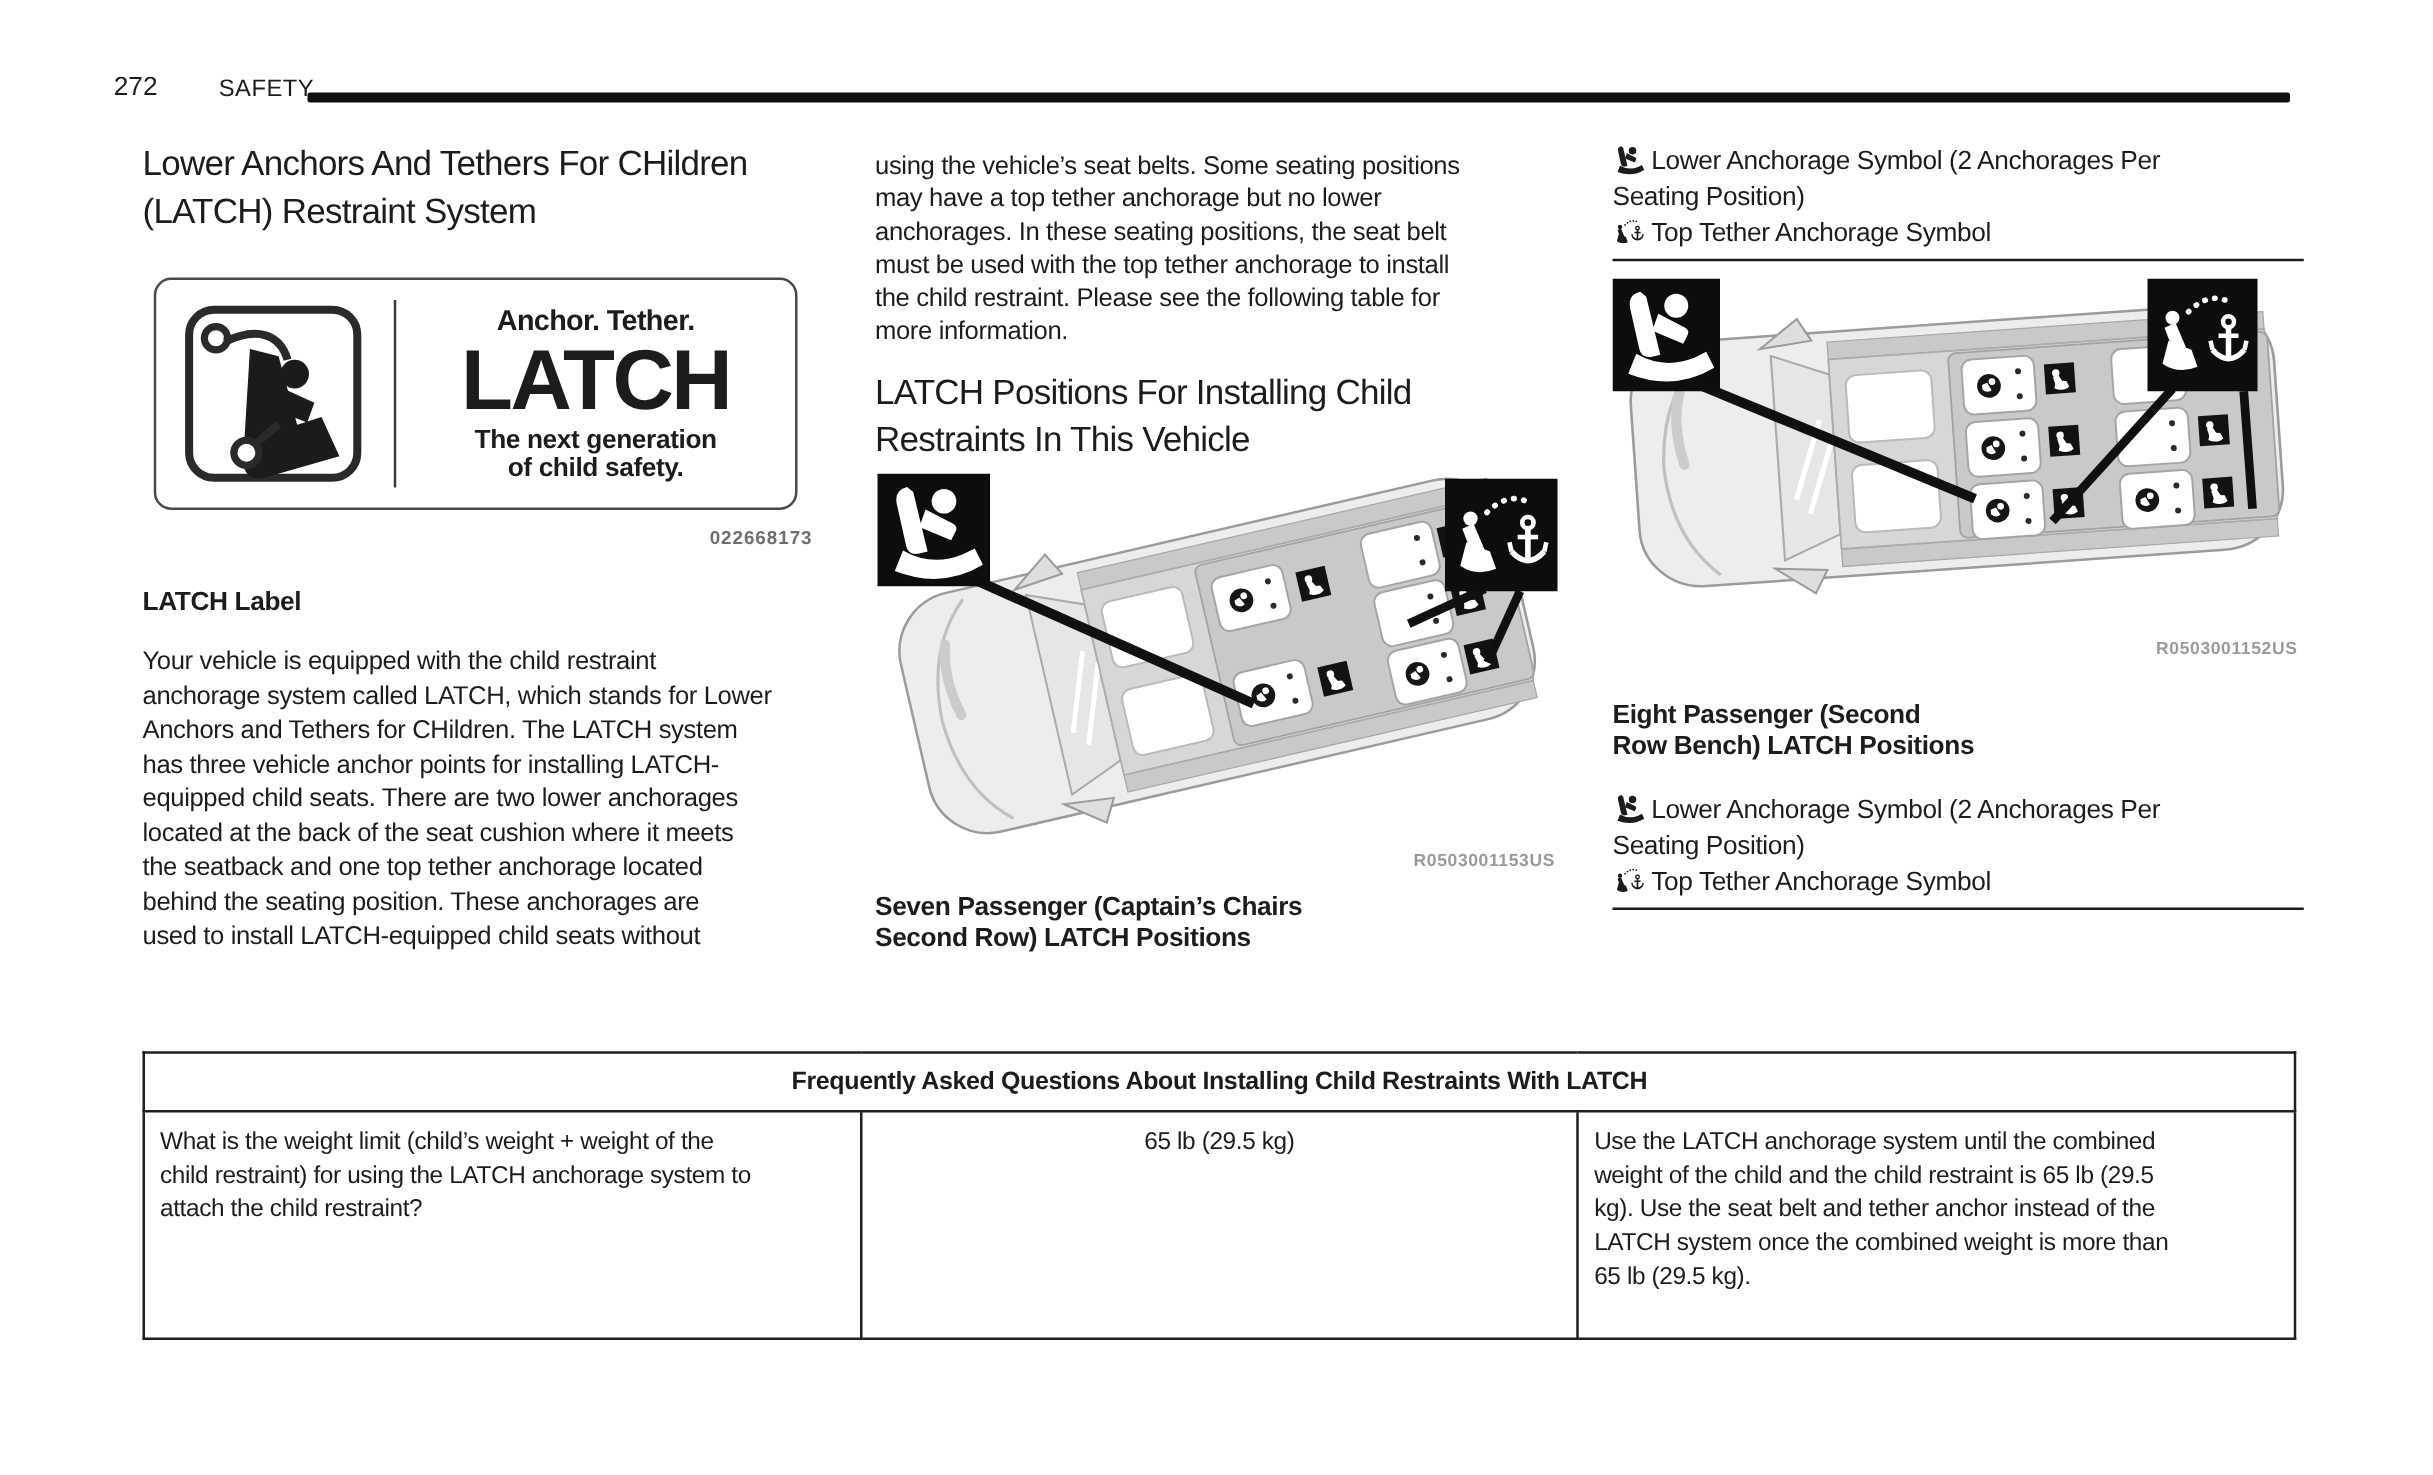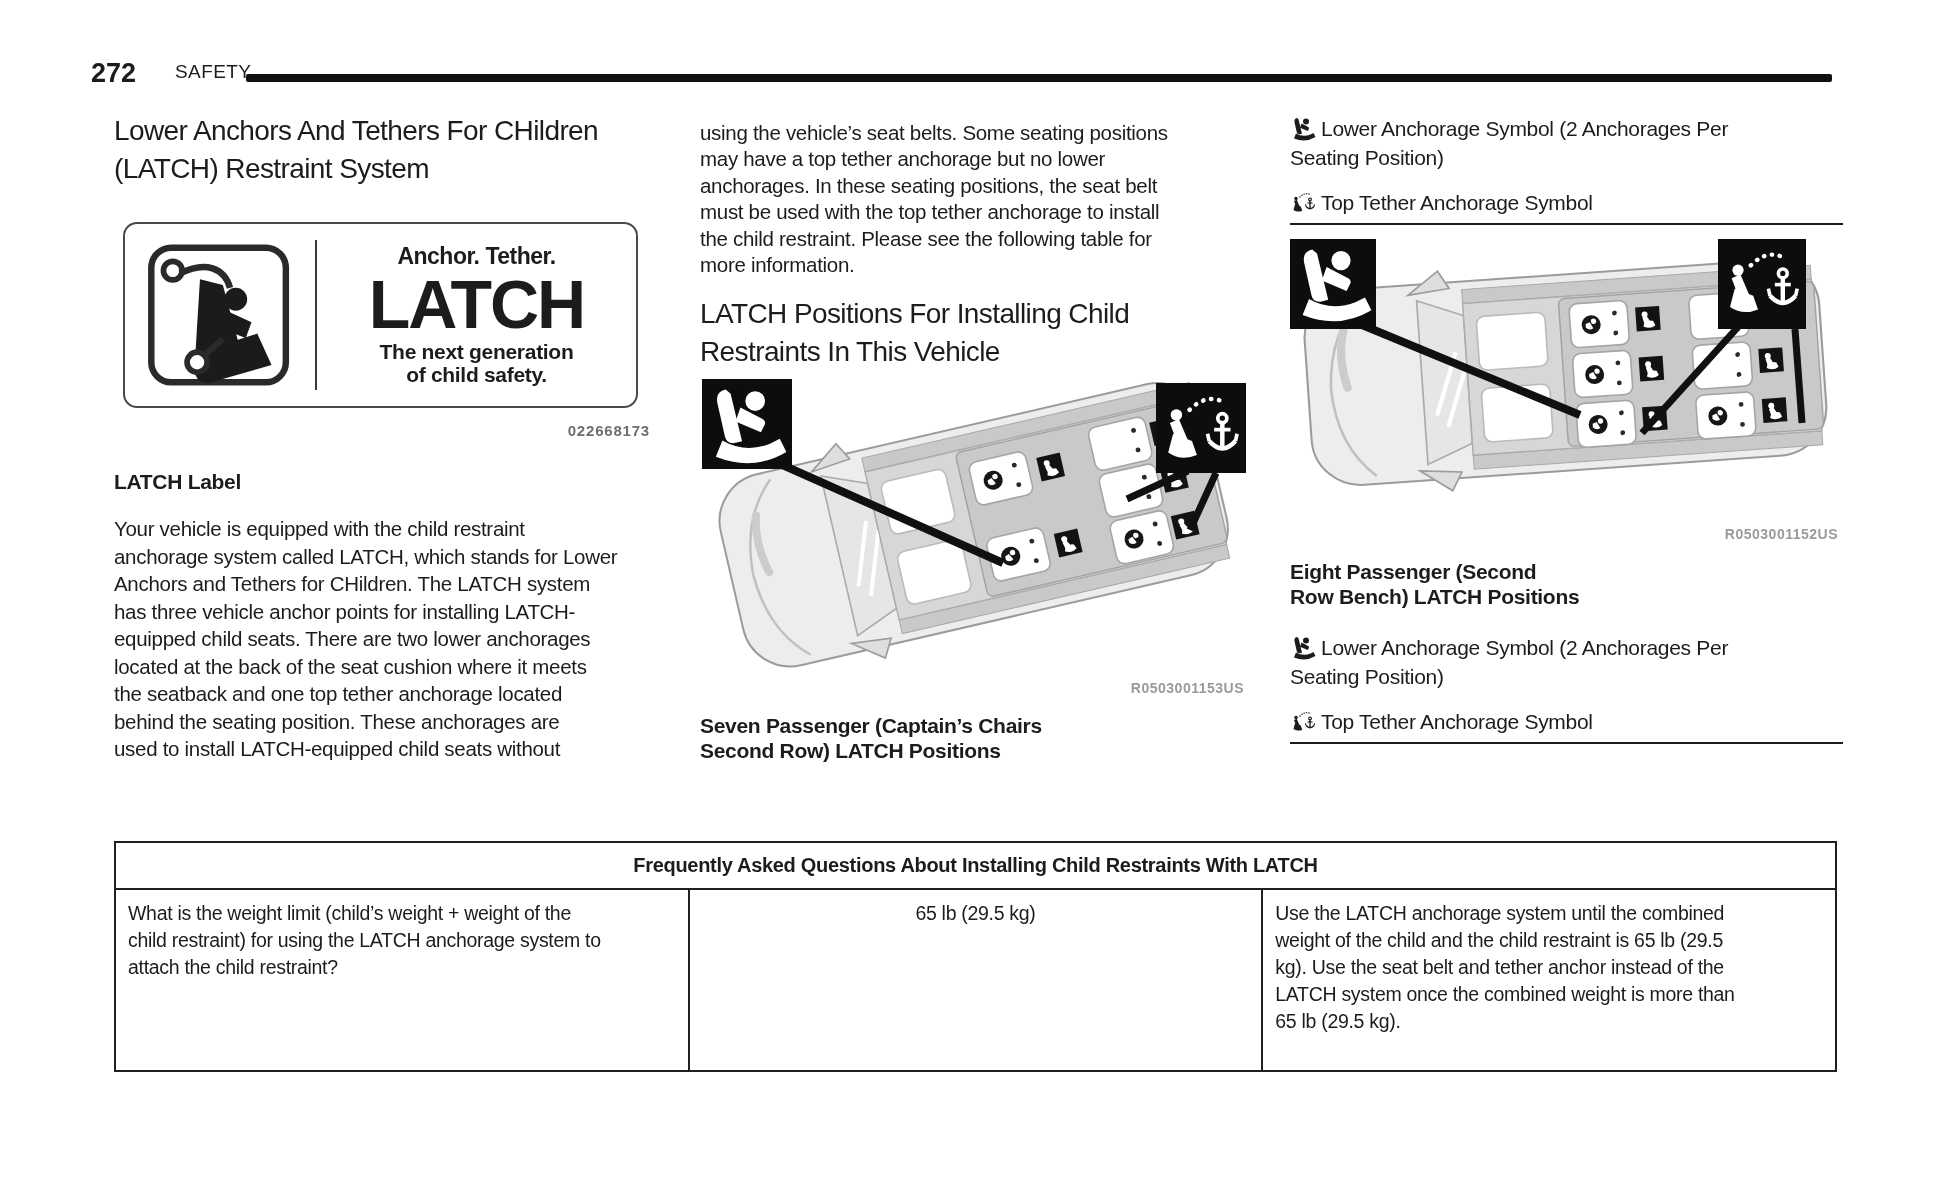--- a/index.html
+++ b/index.html
@@ -3,21 +3,21 @@
 <meta charset="utf-8">
 <style>
   html,body{margin:0;padding:0;background:#ffffff;}
   #page{
     position:relative;width:1946px;height:1180px;background:#ffffff;overflow:hidden;
     font-family:"Liberation Sans","DejaVu Sans",sans-serif;color:#1c1c1c;
     letter-spacing:-0.3px;
   }
   .abs{position:absolute;}
   
-  .pg-num{left:91px;top:58px;font-size:27px;font-weight:700;letter-spacing:0;}
+  .pg-num{left:91px;top:58px;font-size:21px;font-weight:400;letter-spacing:0;}
   .pg-sec{left:175px;top:61px;font-size:19px;font-weight:400;letter-spacing:.4px;}
   .hdr-bar{left:246px;top:74px;width:1586px;height:8px;background:#101010;border-radius:2px;}
   
   .col{position:absolute;}
   #col1{left:114px;top:112px;width:548px;}
   #col2{left:700px;top:120px;width:548px;}
   #col3{left:1290px;top:114px;width:553px;}
   .sect-title{font-size:28px;line-height:38px;font-weight:400;letter-spacing:-0.6px;white-space:pre-line;}
   .bodytxt{font-size:20.5px;line-height:27.5px;white-space:pre-line;}
   .caption{font-size:21px;font-weight:700;white-space:pre-line;line-height:25px;}
@@ -32,25 +32,25 @@
   .latch-l3,.latch-l4{font-size:21px;font-weight:700;line-height:23px;}
   .img-ref{font-size:15px;font-weight:700;color:#6e6e6e;letter-spacing:.8px;text-align:right;}
   .img-ref.lbl{margin-top:14px;margin-right:12px;}
   .cap1{margin-top:30px;}
   .body1{margin-top:21px;}
   
   .mid-heading{margin-top:17px;}
   .fig{display:block;}
   
   .legend{font-size:21px;line-height:29px;}
-  .legend .row2{margin-top:16px;}
+  .legend .row2{margin-top:0;}
   .legend-icon{display:inline-block;vertical-align:-5px;margin-right:4px;}
   .legend-text{white-space:pre-line;}
   .rule{border:none;border-top:2px solid #1c1c1c;margin:6px 0 0 0;width:100%;}
-  .cap-8{margin-top:14px;}
+  .cap-8{margin-top:30px;}
   .legend.bottom{margin-top:24px;}
   
   #faq{left:114px;top:841px;width:1723px;border-collapse:collapse;table-layout:fixed;
     font-size:19.5px;line-height:27px;letter-spacing:-0.3px;}
   #faq th,#faq td{border:2px solid #1f1f1f;vertical-align:top;}
   #faq th{font-size:20px;font-weight:700;text-align:center;padding:9px 10px;}
   #faq td{padding:10px 12px;}
   #faq td.q{width:573px;white-space:pre-line;}
   #faq td.v{width:479px;text-align:center;}
   #faq td.a{width:671px;white-space:pre-line;height:160px;}

